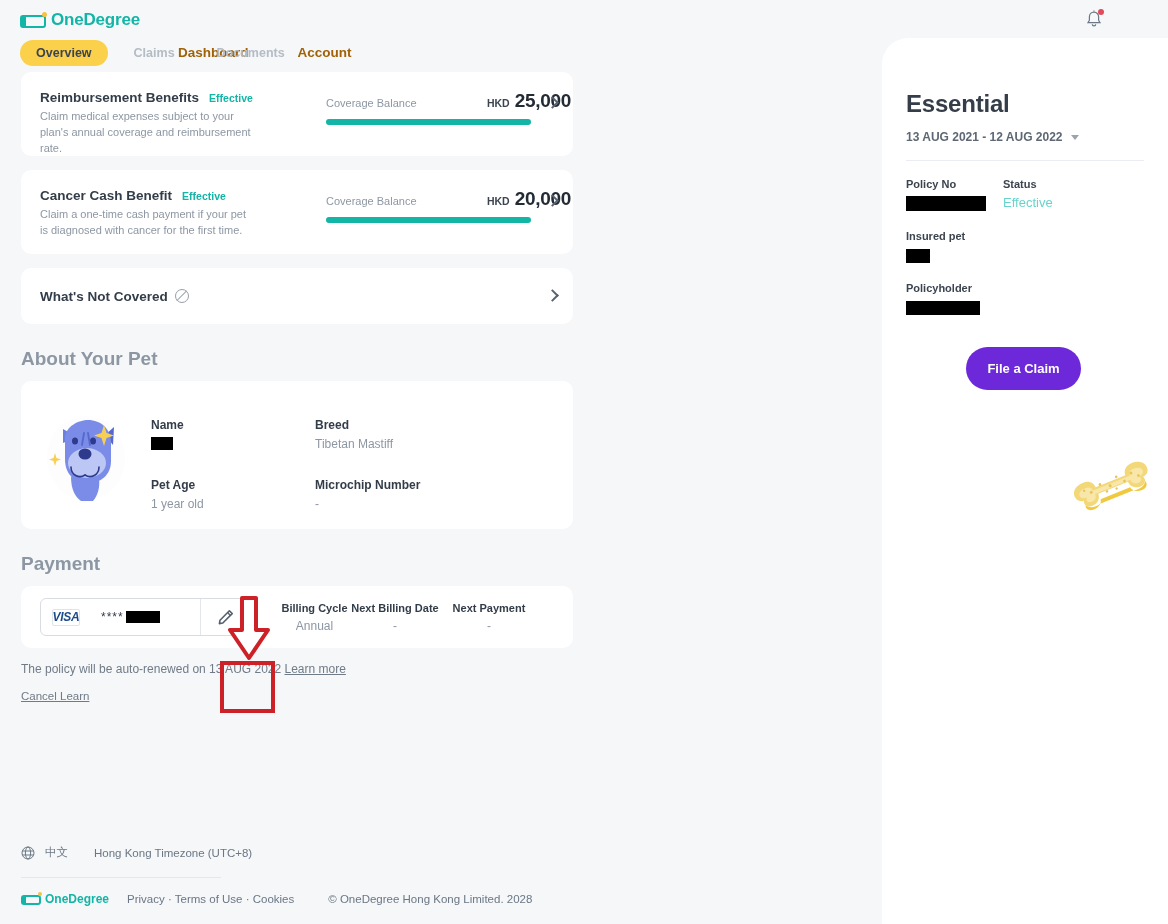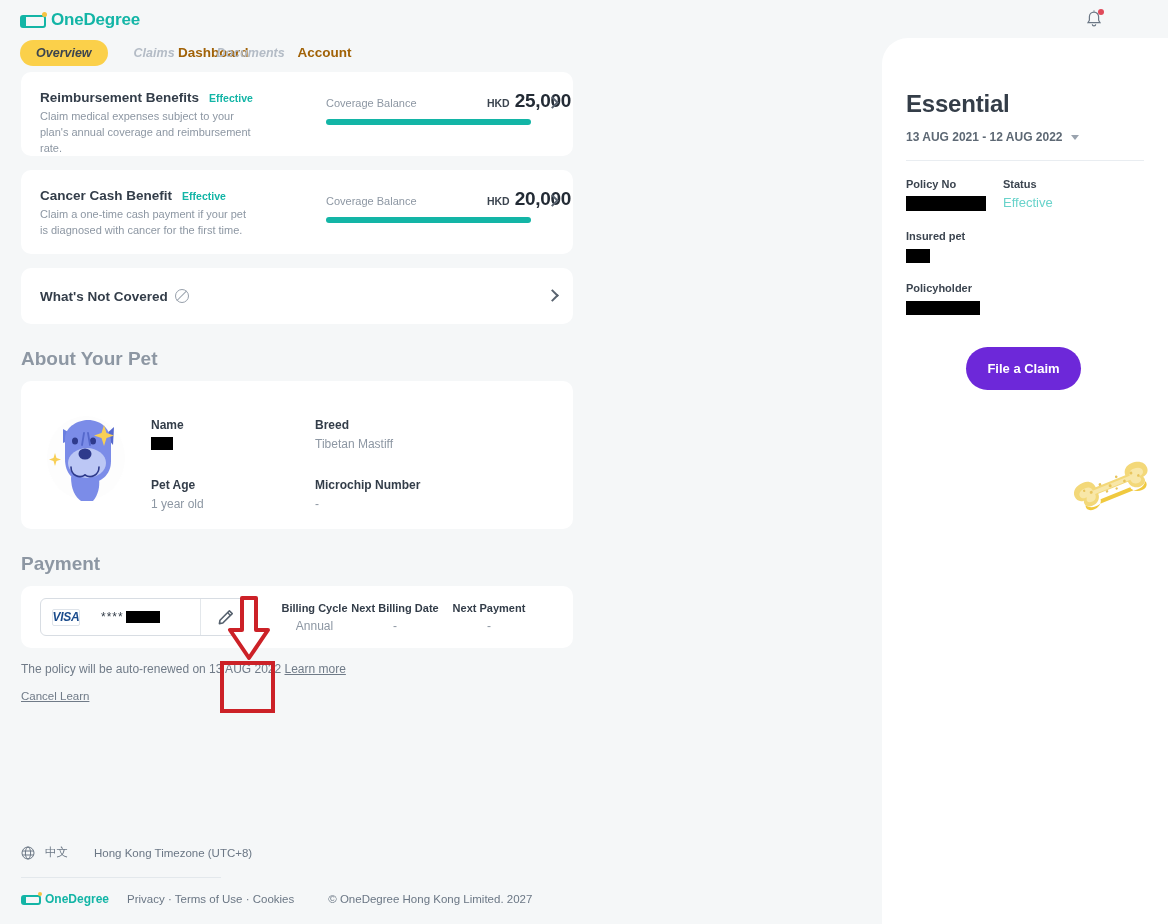--- a/index.html
+++ b/index.html
@@ -33,21 +33,21 @@
   .nav-link { font-size: 13.5px; font-weight: bold; color: #a16207; cursor: pointer; margin-top: 33px; }
   .bell {
     position: absolute; right: 65px; top: 10px; width: 18px; height: 20px; cursor: pointer;
   }
   .bell .b-dot {
     position: absolute; right: -1px; top: -1px; width: 6px; height: 6px;
     border-radius: 50%; background: #e04a5a;
   }
 
   
-  .subtabs { position: absolute; top: 40px; left: 20px; display: flex; align-items: center; gap: 10px; font-style: italic; }
+  .subtabs { position: absolute; top: 40px; left: 20px; display: flex; align-items: center; gap: 10px; }
   .tab {
     font-size: 12.5px; font-weight: bold; color: #b4bcc6;
     padding: 6px 16px; border-radius: 14px; cursor: pointer;
   }
   .tab.active { background: #fbd04a; color: #3b444f; }
 
   
   .main { position: absolute; left: 0; top: 72px; width: 600px; }
   .section-title {
     font-size: 19px; font-weight: bold; color: #8d97a3;
@@ -412,21 +412,21 @@
     <div class="foot-div"></div>
     <div class="foot-row2">
       <div class="foot-logo">
         <div class="logo-mark">
           <div class="box"></div>
             <div class="dot"></div>
         </div>
         <span class="foot-logo-text">OneDegree</span>
       </div>
       <span class="foot-links">Privacy · Terms of Use · Cookies</span>
-      <span class="foot-copy">© OneDegree Hong Kong Limited. 2027</span>
+      <span class="foot-copy">© OneDegree Hong Kong Limited. 2028</span>
     </div>
   </div>
 
   <svg class="anno-arrow" width="46" height="66" viewBox="0 0 46 66">
     <path d="M16 2 L30 2 L30 34 L42 34 L23 62 L4 34 L16 34 Z" fill="#ffffff" stroke="#cc2127" stroke-width="4" stroke-linejoin="round"></path>
   </svg>
   <div class="anno-box"></div>
 
 </div>
 

